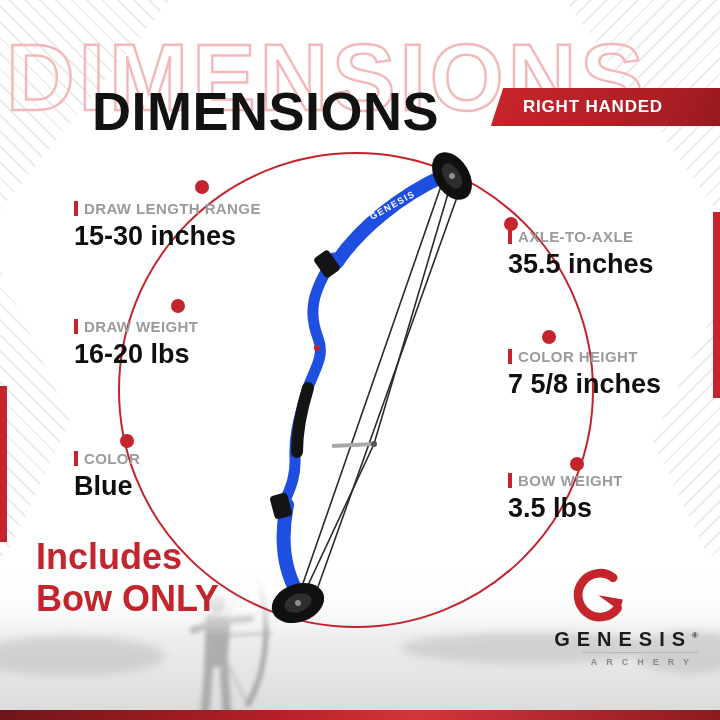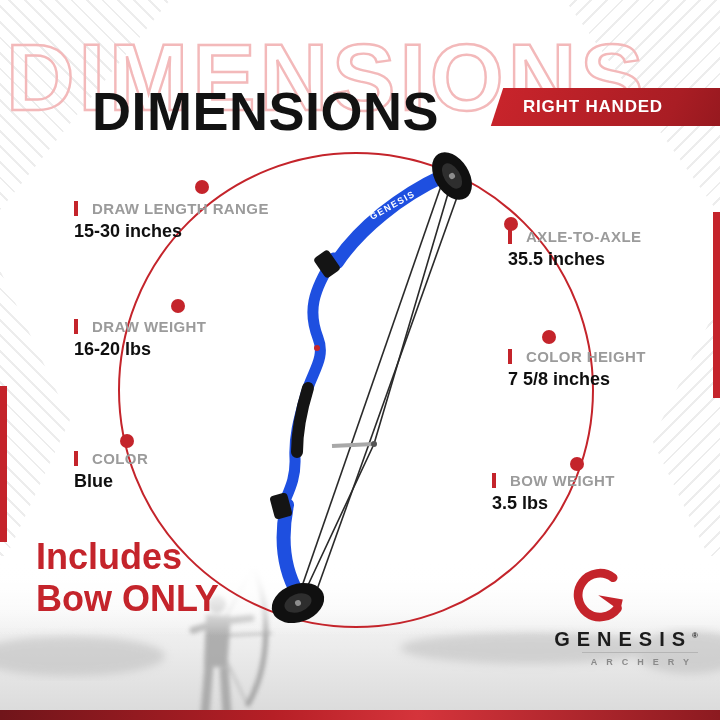--- a/index.html
+++ b/index.html
@@ -40,24 +40,24 @@
 
   
   .dim-circle{
     position:absolute;left:118px;top:152px;width:472px;height:472px;border-radius:50%;
     border:2px solid #c4242b;
   }
   .dot{position:absolute;width:14px;height:14px;border-radius:50%;background:#c4242b;}
 
   
   .spec{position:absolute;}
-  .spec-label{display:flex;align-items:center;gap:14px;color:#9b9b9b;font-weight:bold;
+  .spec-label{display:flex;align-items:center;gap:6px;color:#9b9b9b;font-weight:bold;
     font-size:15px;letter-spacing:.4px;white-space:nowrap;}
   .spec-bar{width:4px;height:15px;background:#c4242b;display:inline-block;}
-  .spec-value{font-size:18px;font-weight:bold;color:#0f0f0f;margin-top:4px;white-space:nowrap;}
+  .spec-value{font-size:27px;font-weight:bold;color:#0f0f0f;margin-top:4px;white-space:nowrap;}
 
   
   .includes{
     position:absolute;left:36px;top:536px;color:#c4242b;font-weight:bold;font-size:36px;
     line-height:1.16;white-space:nowrap;
   }
 
   
   .brand{position:absolute;left:502px;top:568px;width:196px;text-align:right;}
   .brand-gicon{display:block;margin:0 auto 4px auto;}
@@ -214,21 +214,21 @@
     </div>
     <div class="spec-value">35.5 inches</div>
   </div>
   <div class="spec z5" style="left:508px;top:348px">
     <div class="spec-label">
       <span class="spec-bar"></span>
       <span>COLOR HEIGHT</span>
     </div>
     <div class="spec-value">7 5/8 inches</div>
   </div>
-  <div class="spec z5" style="left:492px;top:472px">
+  <div class="spec z5" style="left:508px;top:472px">
     <div class="spec-label">
       <span class="spec-bar"></span>
       <span>BOW WEIGHT</span>
     </div>
     <div class="spec-value">3.5 lbs</div>
   </div>
 
   <div class="includes z5">
     <div>Includes</div>
     <div>Bow ONLY</div>

